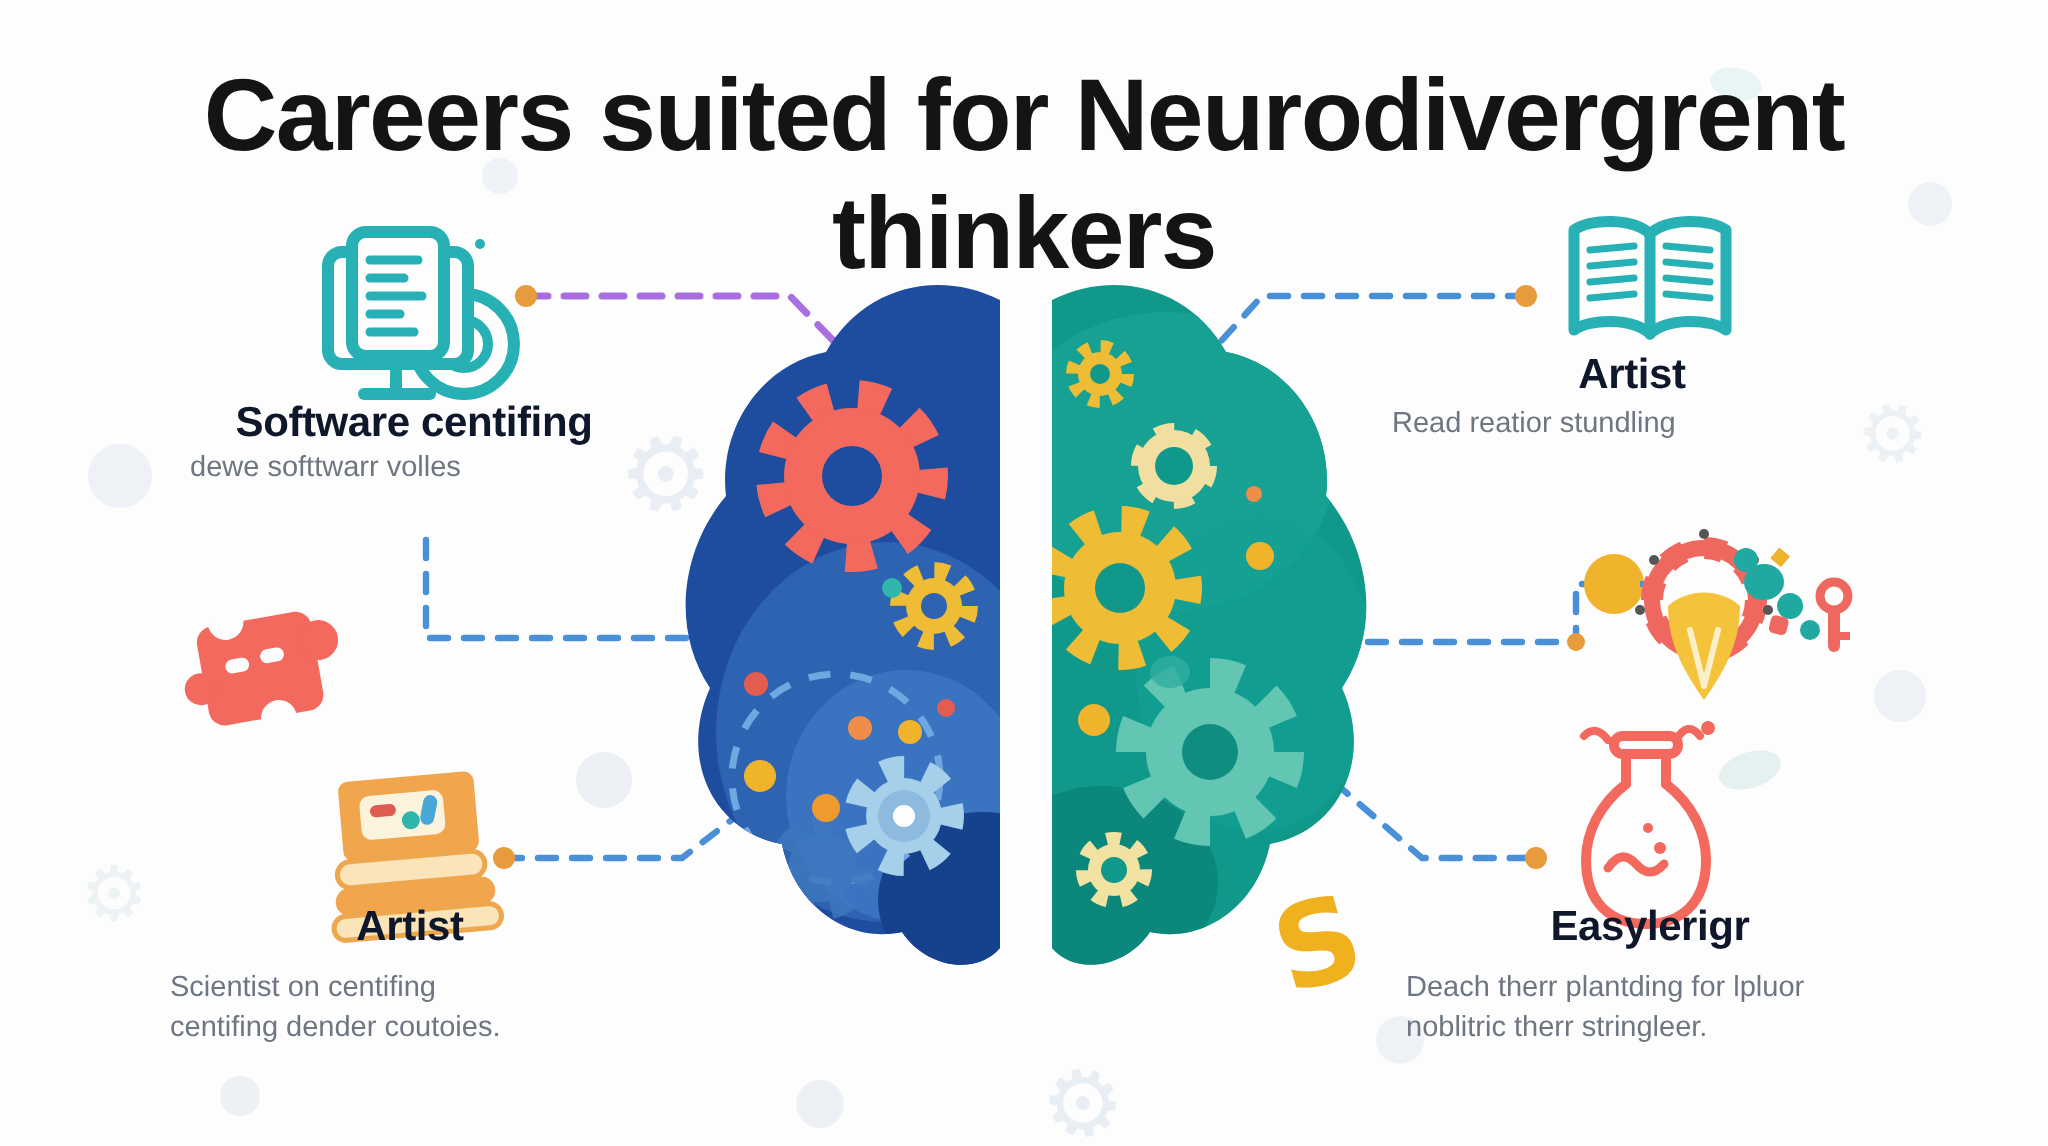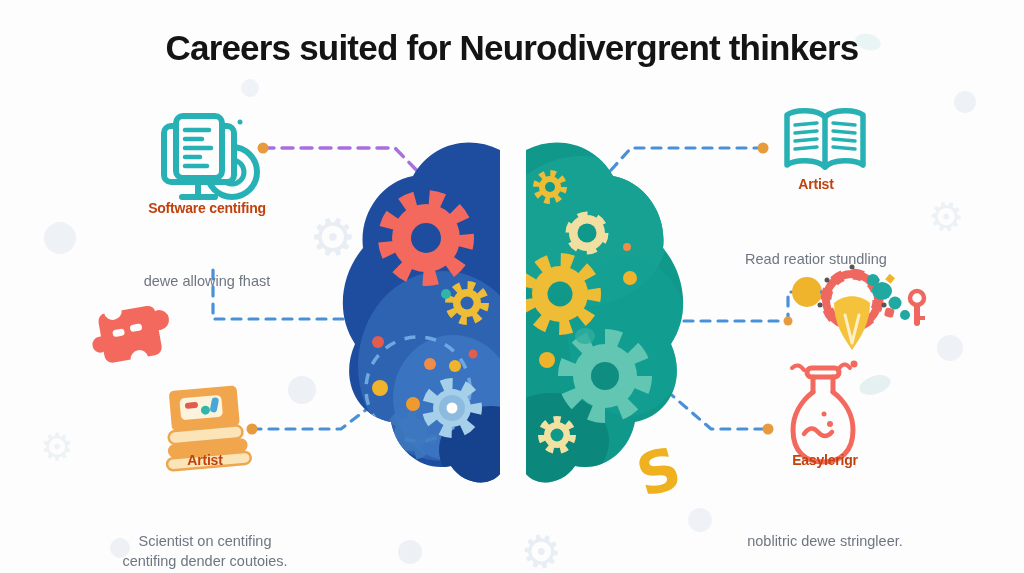--- a/index.html
+++ b/index.html
@@ -4,27 +4,27 @@
 <style>
   html,body{margin:0;padding:0;background:#ffffff;}
   #stage{
     position:relative;width:1024px;height:573px;overflow:hidden;
     background:#fdfdfe;
     font-family:"Liberation Sans", sans-serif;
   }
   .abs{position:absolute;}
   #main-title{
     top:28px;left:0;width:1024px;text-align:center;
-    font-size:35px;font-weight:800;color:#141414;letter-spacing:-0.8px;
+    font-size:51px;font-weight:800;color:#141414;letter-spacing:-0.8px;
   }
   .career-label{
-    text-align:center;font-size:14px;font-weight:800;color:#c2410c;letter-spacing:-0.2px;
+    text-align:center;font-size:21px;font-weight:800;color:#0f172a;letter-spacing:-0.2px;
   }
   .career-desc{
-    text-align:center;font-size:14.5px;font-weight:500;color:#6e7681;line-height:1.38;margin-top:47px;
+    text-align:left;font-size:14.5px;font-weight:500;color:#6e7681;line-height:1.38;
   }
   #dollar-squiggle{
     top:438px;left:638px;font-size:58px;font-weight:900;color:#efb11e;
     transform:rotate(-16deg);font-family:"DejaVu Sans", sans-serif;
   }
   svg{display:block;}
 </style>
 </head>
 <body>
 
@@ -192,21 +192,21 @@
         <line x1="33" y1="31" x2="50" y2="31"></line>
         <line x1="33" y1="40" x2="59" y2="40"></line>
         <line x1="33" y1="49" x2="48" y2="49"></line>
         <line x1="33" y1="58" x2="55" y2="58"></line>
       </g>
       <circle cx="88" cy="14" r="2.5" fill="#28b1b4" stroke="none"></circle>
     </g>
   </svg>
   <div class="abs career-label" style="top:200px;left:95px;width:224px">Software centifing</div>
   <div class="abs career-desc" style="top:224px;left:95px;width:224px">
-    <div>dewe allowing fhast</div>
+    <div>dewe softtwarr volles</div>
   </div>
 
   <svg class="abs" style="top:103px;left:779px" width="92" height="80" viewBox="0 0 92 80">
     <g fill="#fdfdfe" stroke="#28b1b4" stroke-width="5.5" stroke-linejoin="round" stroke-linecap="round">
       <path d="M46,14 C38,6 16,6 8,12 L8,62 C16,56 38,56 46,64 C54,56 76,56 84,62 L84,12 C76,6 54,6 46,14 Z"></path>
       <line x1="46" y1="14" x2="46" y2="64"></line>
       <g stroke-width="3.5">
         <line x1="16" y1="22" x2="38" y2="20"></line>
         <line x1="16" y1="30" x2="38" y2="28"></line>
         <line x1="16" y1="38" x2="38" y2="36"></line>
@@ -289,18 +289,19 @@
       <path d="M18,76 Q25,66 32,74 T46,74" stroke-width="4.5"></path>
       <circle cx="38" cy="56" r="2.5" fill="#f4695d" stroke="none"></circle>
       <circle cx="44" cy="66" r="3" fill="#f4695d" stroke="none"></circle>
       <path d="M52,12 Q58,2 64,10" stroke-width="4"></path>
       <path d="M18,12 Q12,4 6,10" stroke-width="4"></path>
       <circle cx="68" cy="6" r="3.5" fill="#f4695d" stroke="none"></circle>
     </g>
   </svg>
   <div class="abs career-label" style="top:452px;left:715px;width:220px">Easylerigr</div>
   <div class="abs career-desc" style="top:484px;left:703px;width:244px">
-    <div>noblitric dewe stringleer.</div>
+    <div>Deach therr plantding for lpluor</div>
+    <div>noblitric therr stringleer.</div>
   </div>
 
   <div id="dollar-squiggle" class="abs">S</div>
 
 </div>
 
 </body></html>

